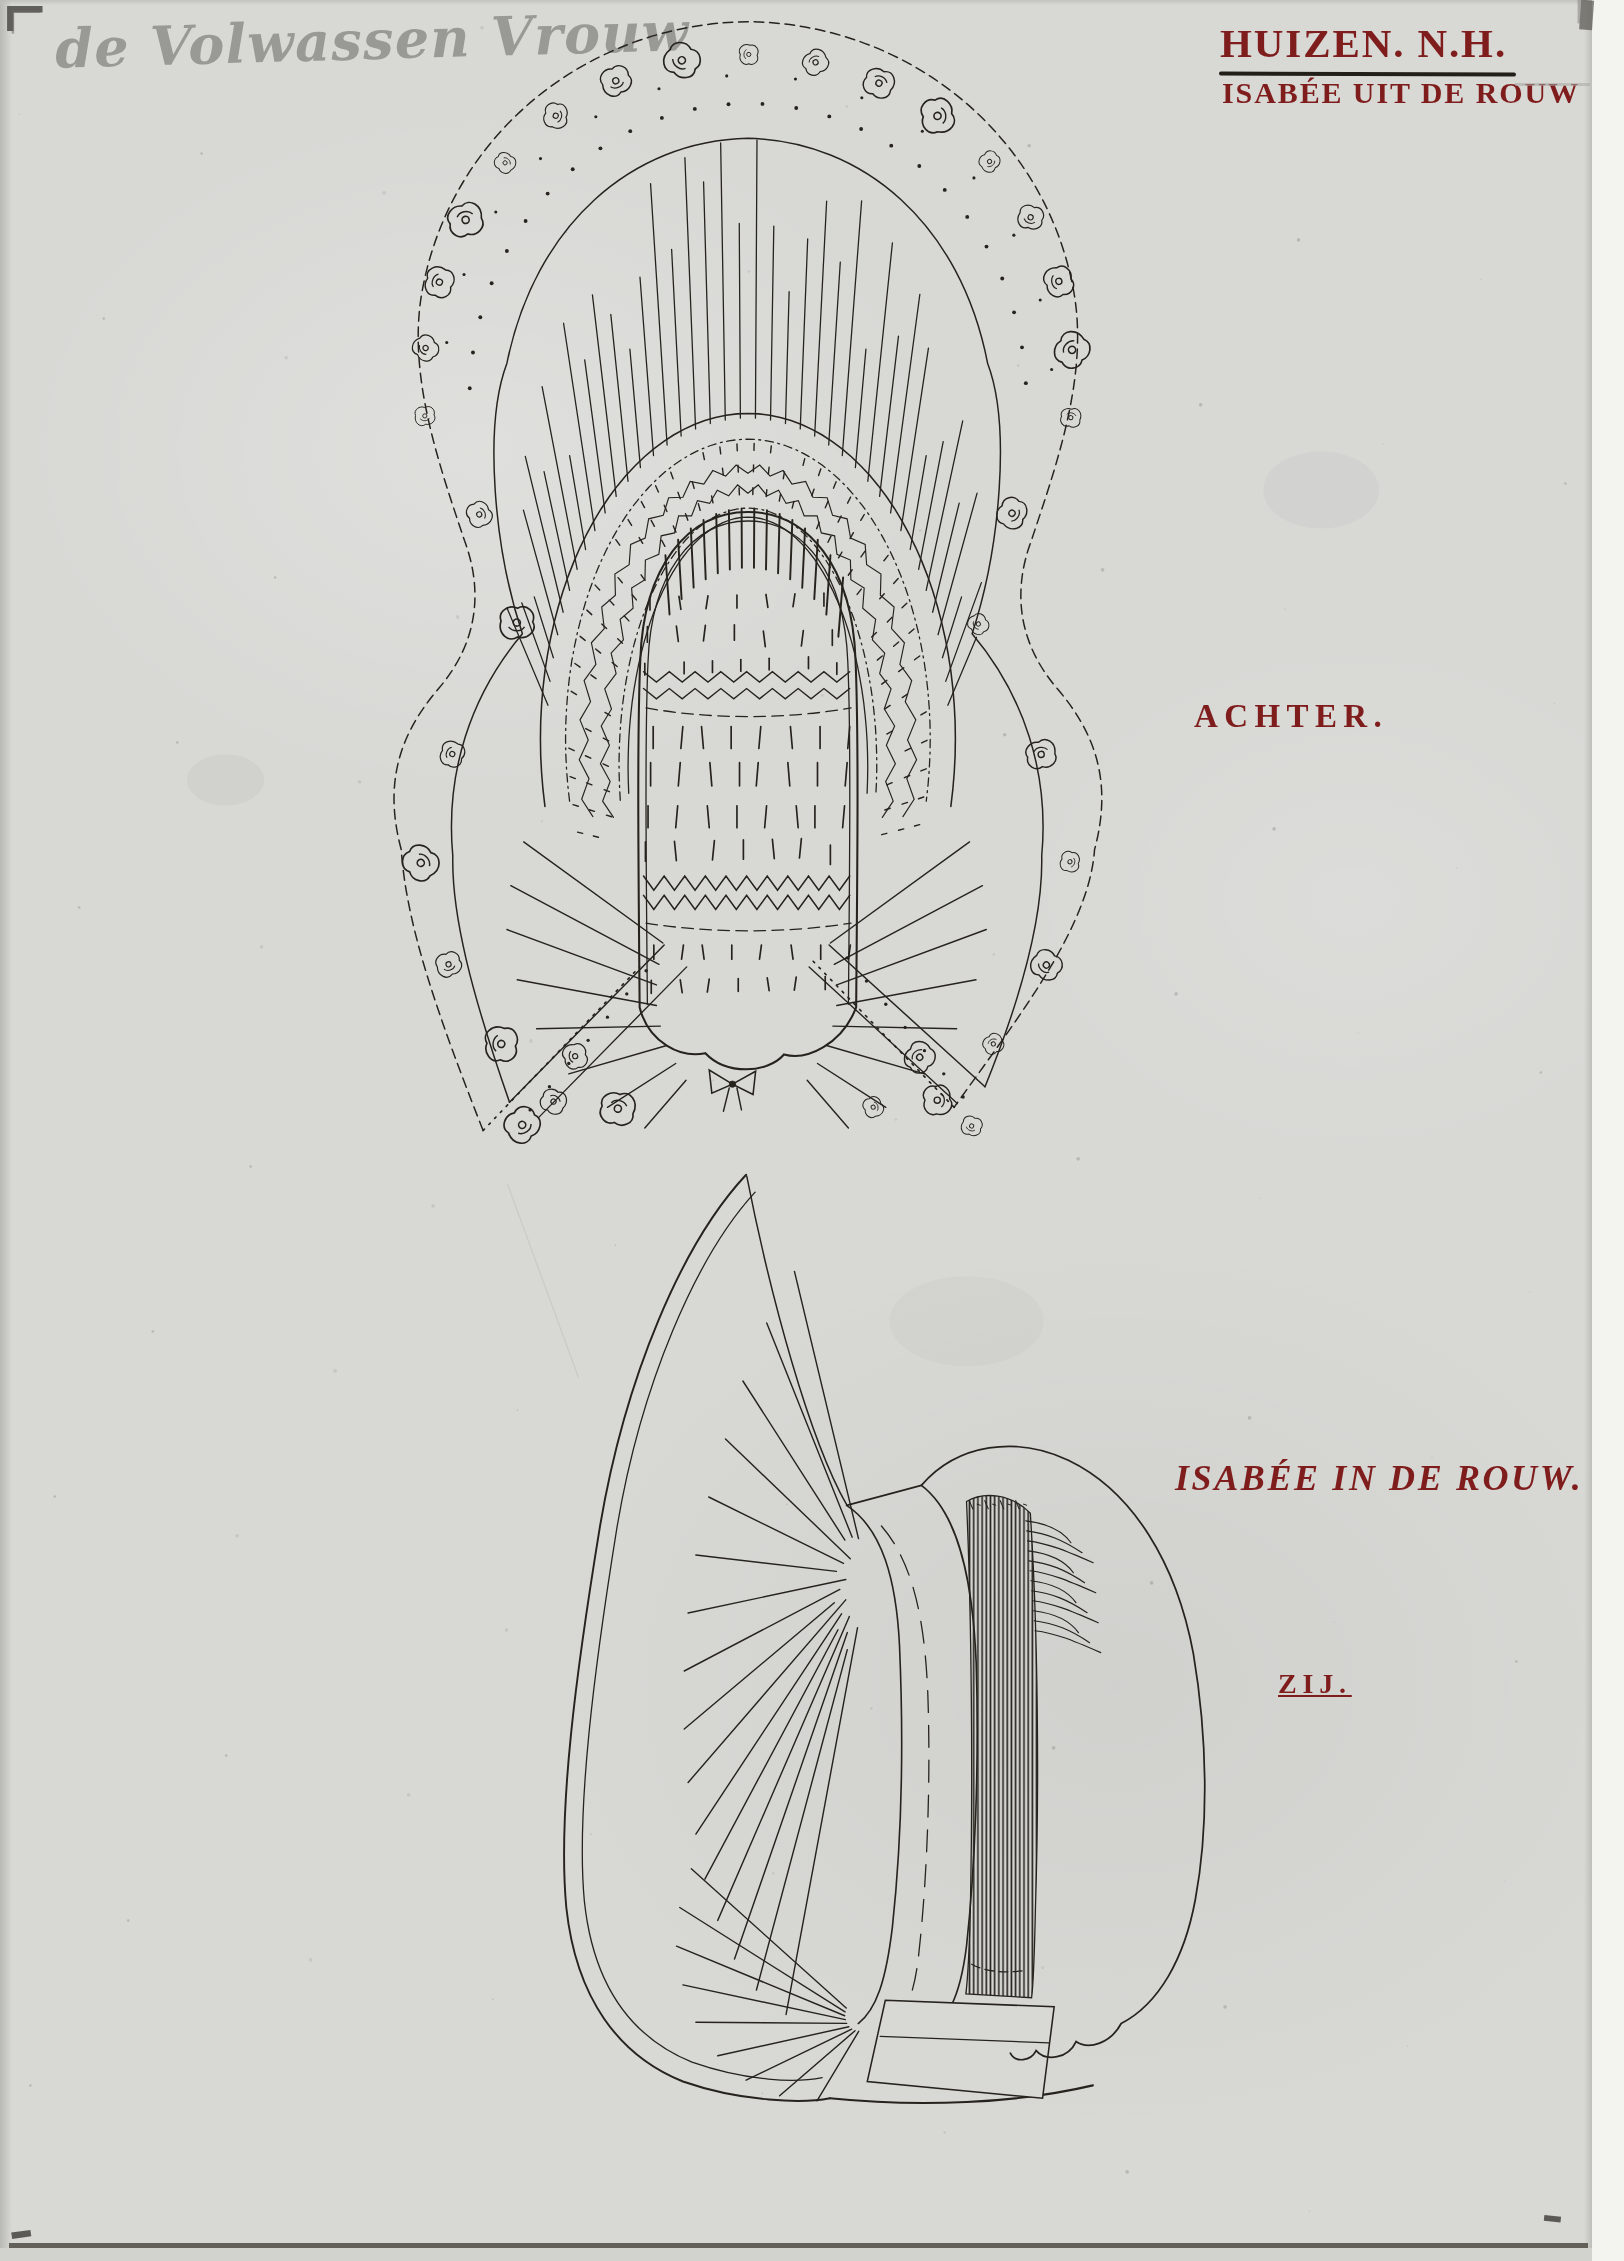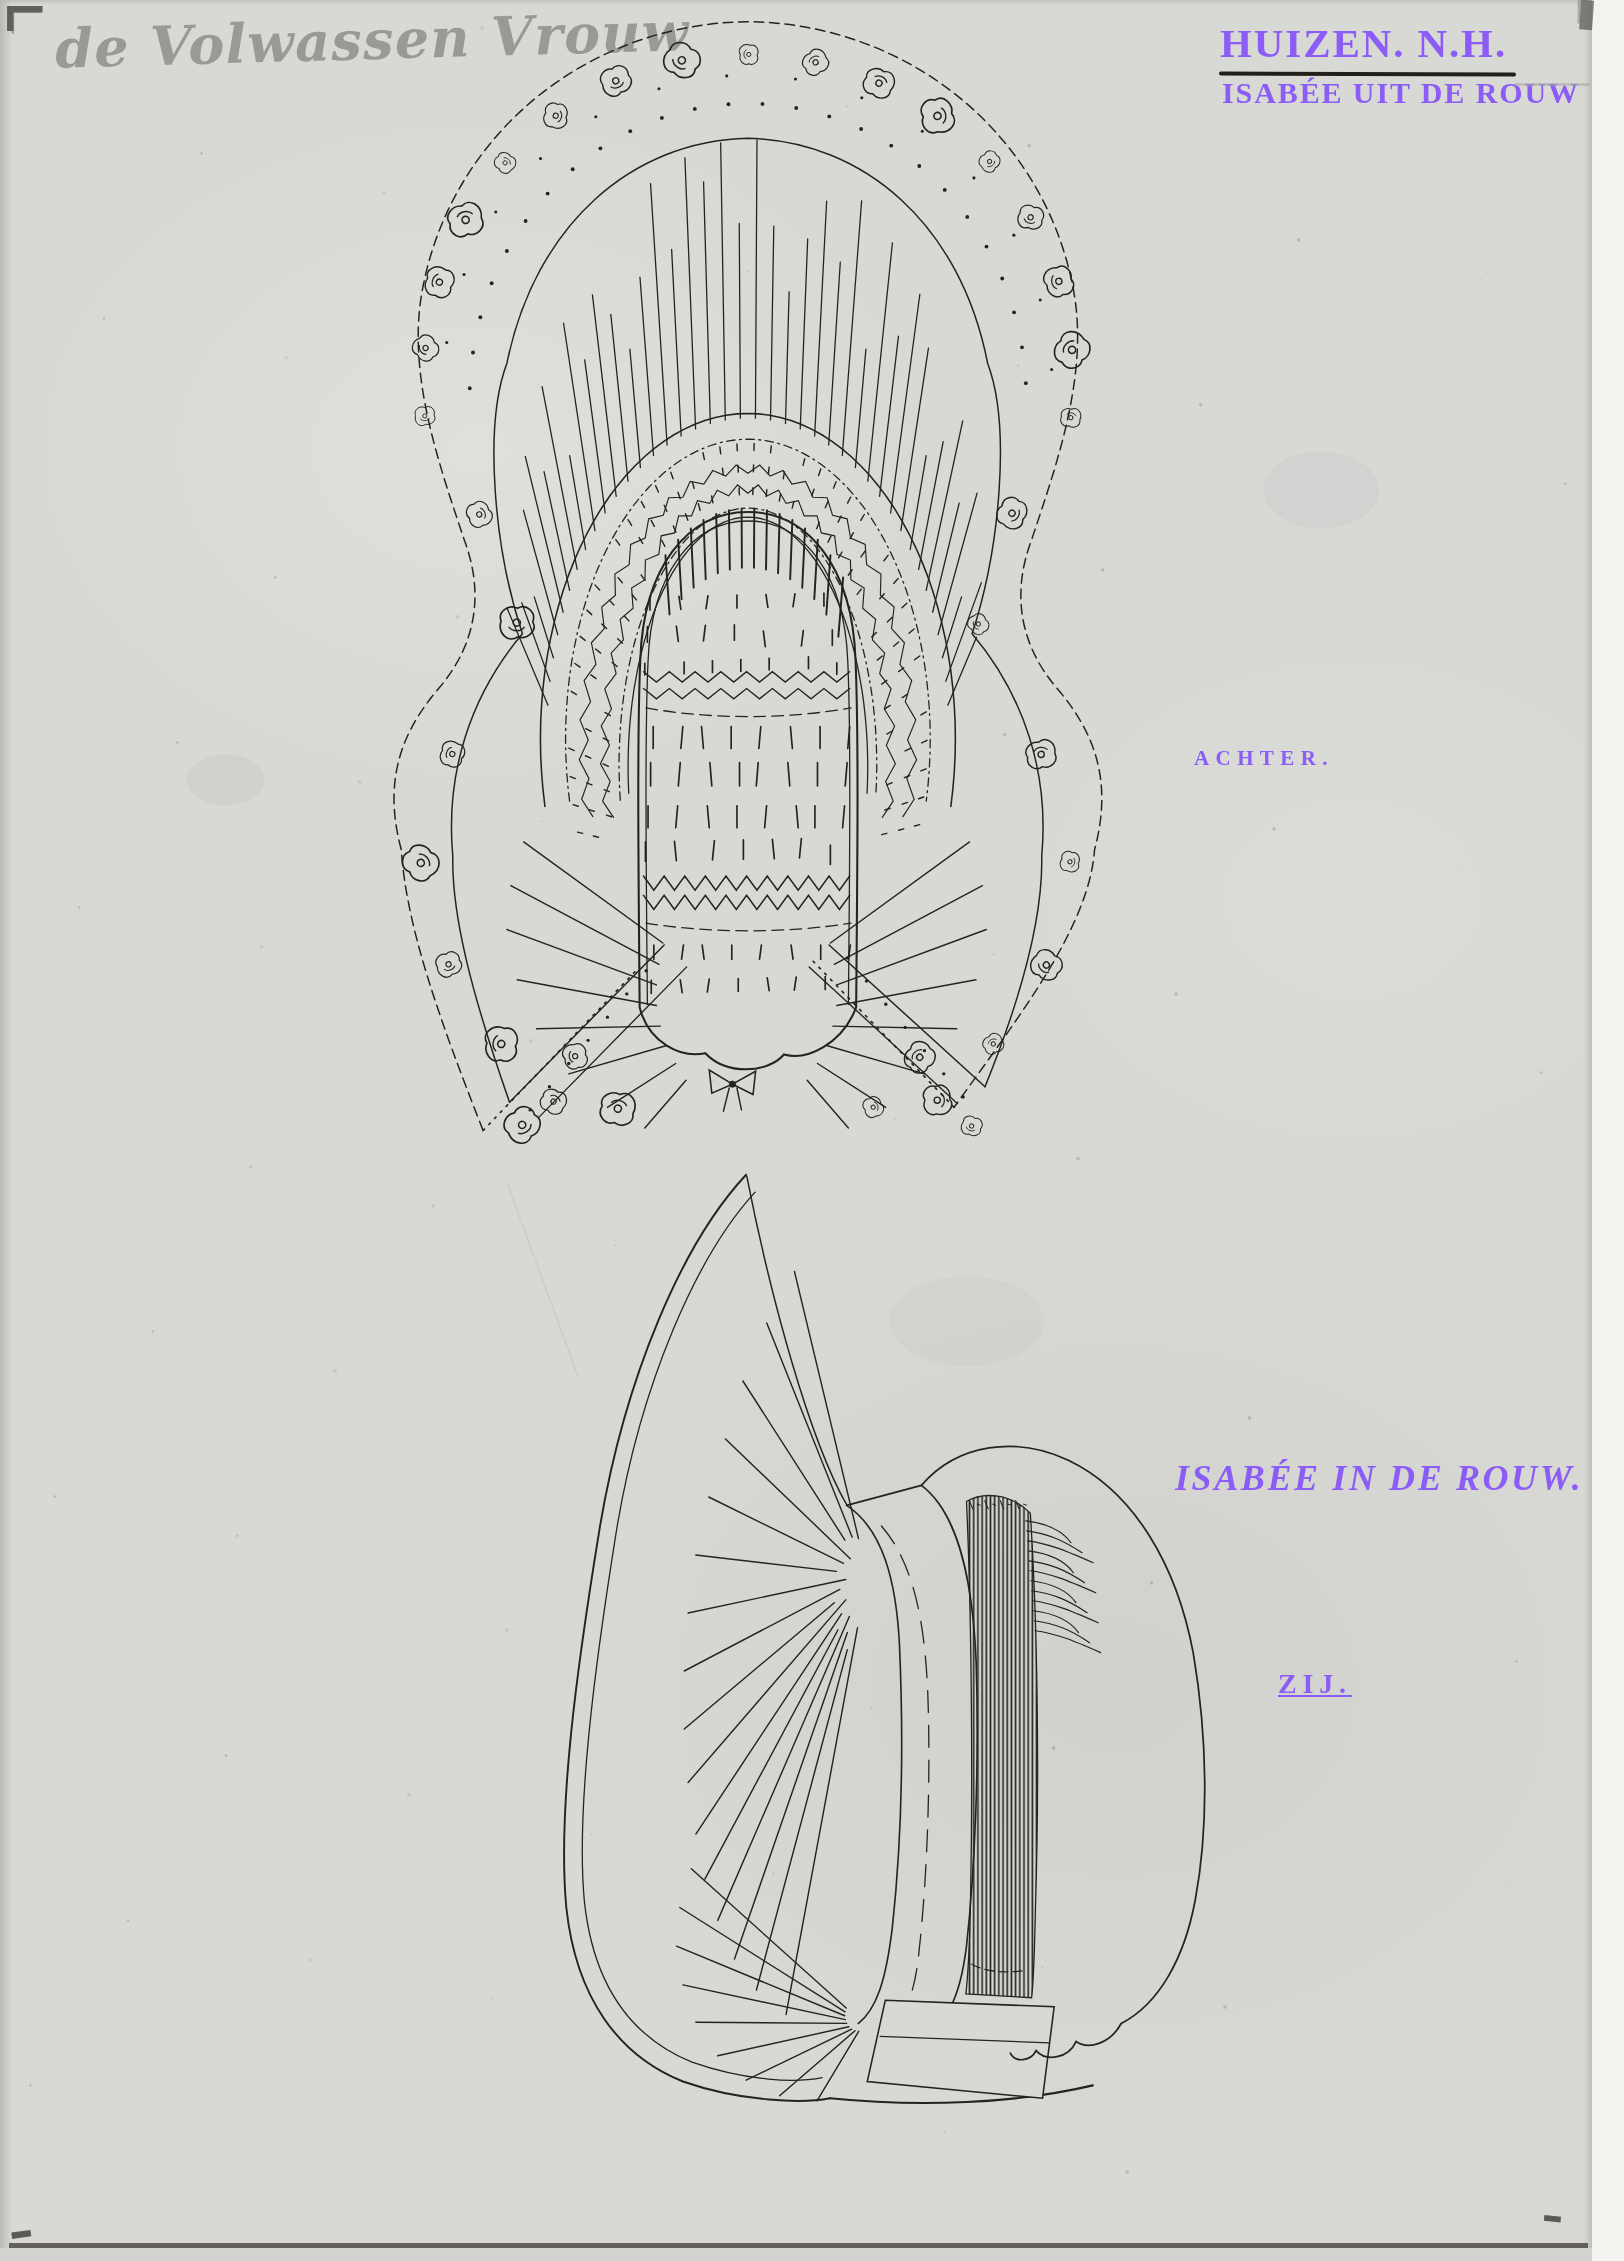--- a/index.html
+++ b/index.html
@@ -13,27 +13,27 @@
            radial-gradient(580px 451px at 85% 40%, rgba(255,255,255,.10), rgba(0,0,0,0) 60%);}
   .edge-left{position:absolute;left:0;top:0;width:11.6px;height:2248px;
          background:linear-gradient(to right,#aeaeaa,rgba(174,174,170,0));opacity:.75;}
   .edge-top{position:absolute;left:0;top:0;width:1592px;height:4.5px;
          background:linear-gradient(to bottom,#bcbcb8,rgba(188,188,184,0));opacity:.8;}
   .edge-right-paper{position:absolute;left:1584px;top:0;width:7.7px;height:2248px;
          background:linear-gradient(to right,rgba(190,190,186,0),#b7b7b3);opacity:.8;}
   .scanner-strip{position:absolute;left:1592px;top:0;width:32px;height:2261px;background:#f3f3f0;}
   .bottom-line{position:absolute;left:9px;top:2243px;width:1579px;height:5.2px;background:#56534d;opacity:.9;}
   .below-strip{position:absolute;left:0;top:2248px;width:1592px;height:13.5px;background:#d2d2cf;}
-  .caption{position:absolute;color:#8b5cf6;font-weight:bold;white-space:nowrap;
+  .caption{position:absolute;color:#7f1d1d;font-weight:bold;white-space:nowrap;
            font-family:"Liberation Serif",serif;}
   #title1{left:1220px;top:19.3px;font-size:41px;letter-spacing:1.9px;}
   #title1-underline{position:absolute;left:1219px;top:72px;width:297px;height:3.9px;
            background:#221f19;transform:rotate(.2deg);border-radius:1.9px;}
   #title2{left:1222px;top:76px;font-size:30px;letter-spacing:1.9px;}
-  #achter{left:1194px;top:746px;font-size:21px;letter-spacing:6.4px;}
+  #achter{left:1194px;top:698px;font-size:33px;letter-spacing:6.4px;}
   #isabee-in{left:1175px;top:1457px;font-size:36px;letter-spacing:2.6px;font-style:italic;}
   #zij{left:1278px;top:1668px;font-size:28px;letter-spacing:5.8px;text-decoration:underline;}
   #pencil-note{position:absolute;left:55px;top:7.7px;font-size:54px;color:#8f8f8a;
            font-family:"DejaVu Serif",serif;font-style:italic;letter-spacing:1.3px;
            transform:rotate(-1.6deg);opacity:.85;white-space:nowrap;}
   .ghost-line{position:absolute;left:1515px;top:83px;width:75px;height:2.6px;
            background:#a7a7a2;opacity:.55;}
   svg{position:absolute;overflow:visible;}
   #svg-back{left:361px;top:11.6px;}
   #svg-side{left:469px;top:1165px;}

